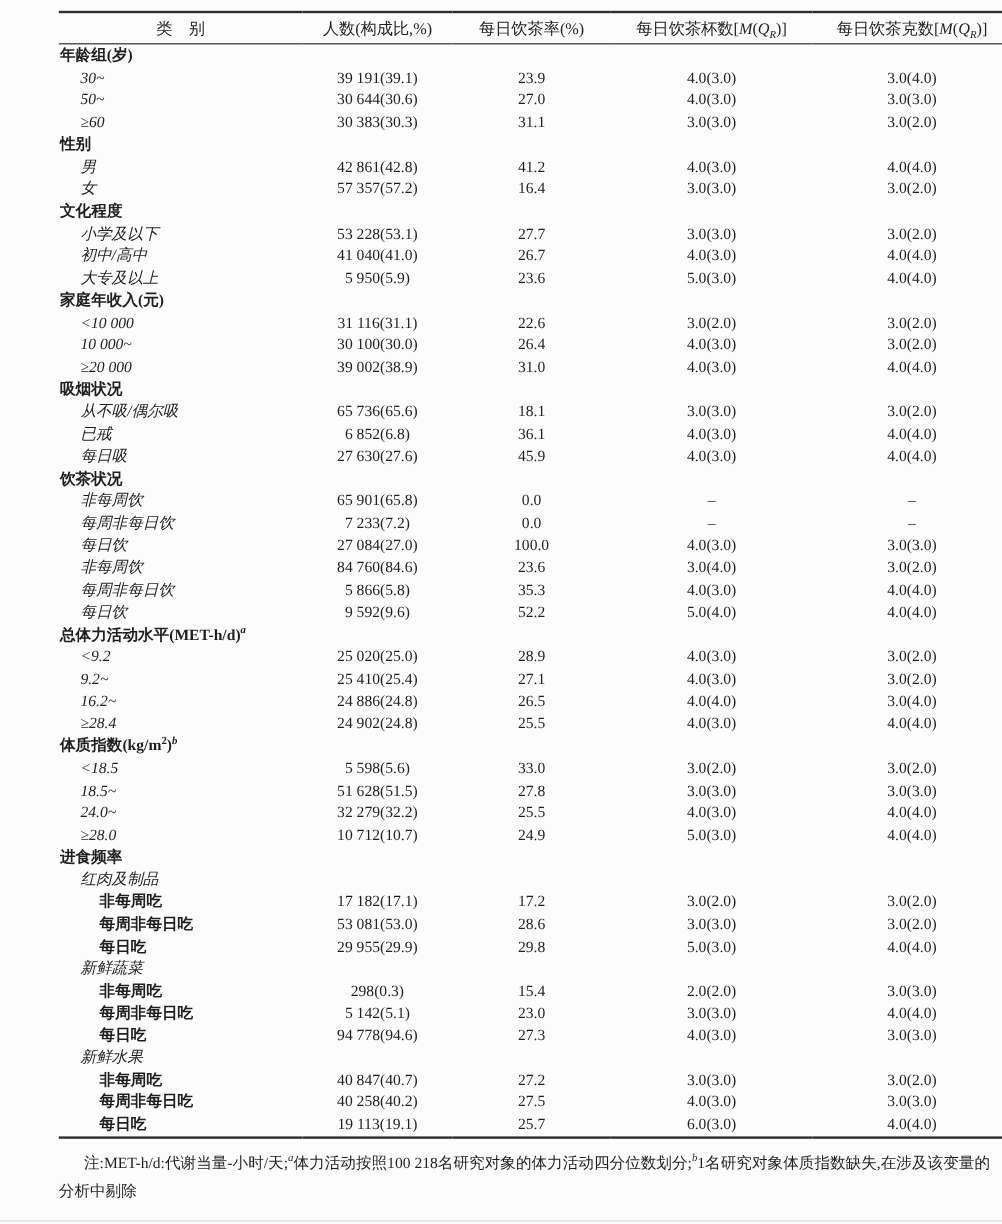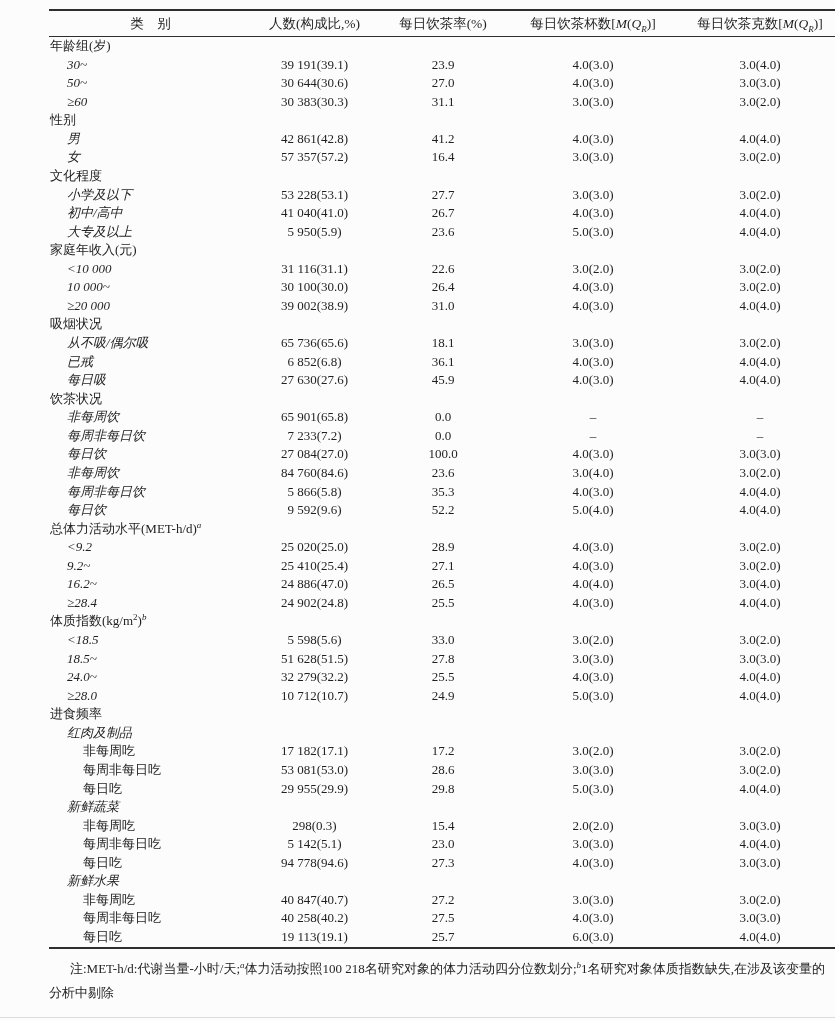--- a/index.html
+++ b/index.html
@@ -38,23 +38,23 @@
     font-size:13px;
     height:18.56px;
     line-height:18.56px;
     padding:0;
     text-align:center;
     vertical-align:middle;
     white-space:nowrap;
     overflow:hidden;
   }
   table.stat-table td.cat{text-align:left;}
-  td.cat.lvl0{padding-left:1px;}
+  td.cat.lvl0{padding-left:1px;font-weight:bold;}
   td.cat.lvl1{padding-left:18px;font-style:italic;}
-  td.cat.lvl2{padding-left:34px;}
+  td.cat.lvl2{padding-left:34px;font-weight:bold;}
   sub,sup{font-size:9px;line-height:0;}
   .it{font-style:italic;}
   i{font-style:italic;}
   .footnote{
     margin:8px 22px 0 37px;
     width:776px;
     font-size:13px;
     line-height:24px;
     text-indent:21px;
     text-align:justify;
@@ -287,21 +287,21 @@
         </tr>
         <tr>
           <td class="cat lvl1">9.2~</td>
           <td>25 410(25.4)</td>
           <td>27.1</td>
           <td>4.0(3.0)</td>
           <td>3.0(2.0)</td>
         </tr>
         <tr>
           <td class="cat lvl1">16.2~</td>
-          <td>24 886(47.0)</td>
+          <td>24 886(24.8)</td>
           <td>26.5</td>
           <td>4.0(4.0)</td>
           <td>3.0(4.0)</td>
         </tr>
         <tr>
           <td class="cat lvl1">≥28.4</td>
           <td>24 902(24.8)</td>
           <td>25.5</td>
           <td>4.0(3.0)</td>
           <td>4.0(4.0)</td>

